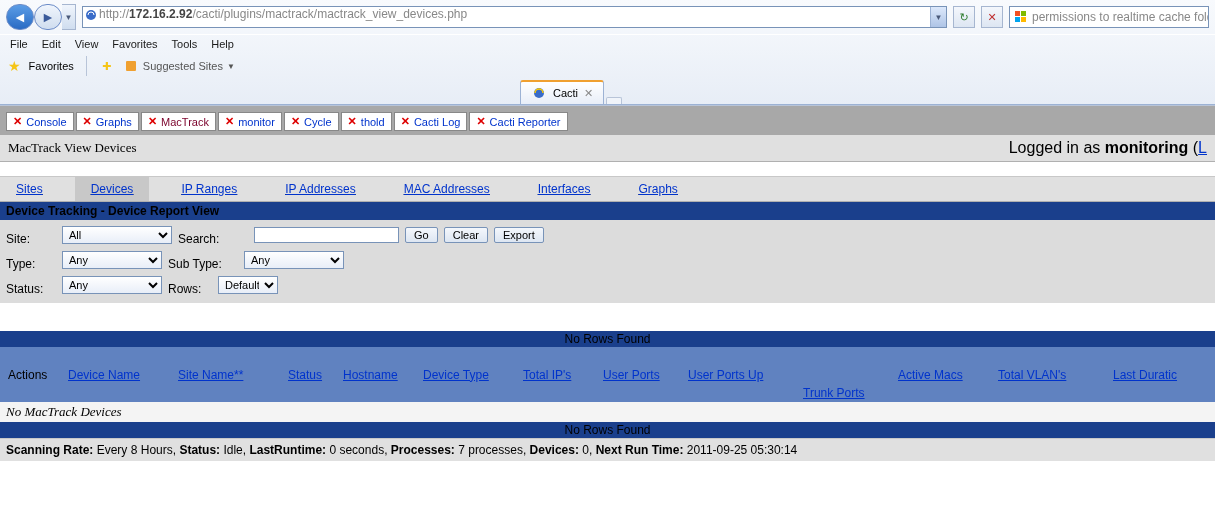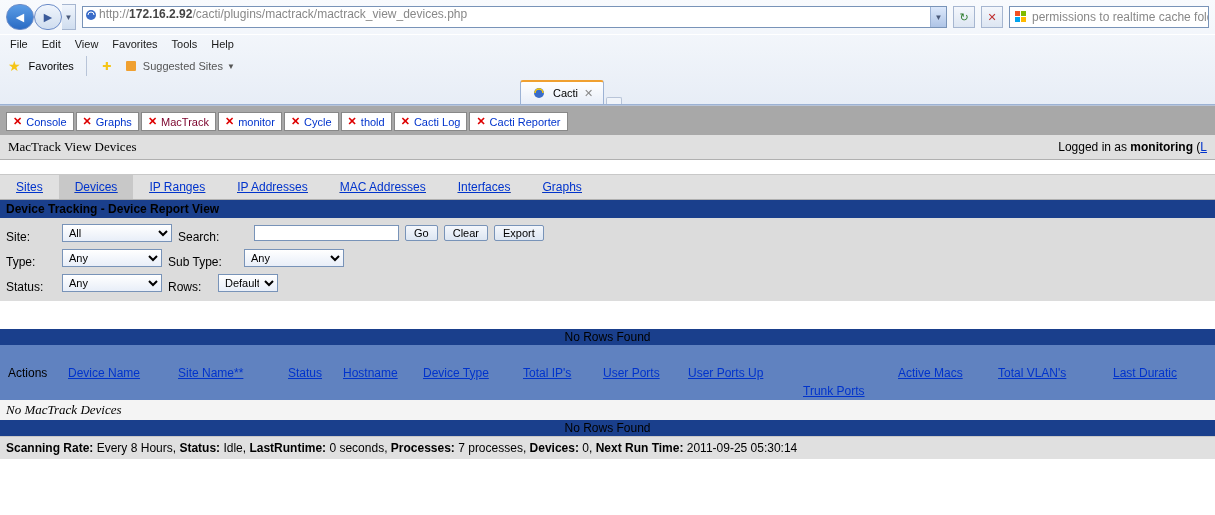--- a/index.html
+++ b/index.html
@@ -158,28 +158,28 @@
 .ctab.sel a { color: #7a002a; }
 
 .pghead {
   display:flex; justify-content:space-between; align-items:center;
   padding: 4px 8px;
   background: #e0e0e0;
   border-bottom: 1px solid #b0b0b0;
   font-size: 13px;
 }
 .pghead .left { font-family: 'Times New Roman', serif; }
-.pghead .right { font-size: 12px; }
+.pghead .right { font-size: 16px; }
 .pghead .right b { font-weight: bold; }
 .pghead .right a { color: #0033cc; text-decoration: underline; }
 
 .spacer-white { height: 14px; background: #fff; }
 
 .subnav {
-  display:flex; gap: 0;
+  display:flex; gap: 16px;
   background: #e0e0e0;
   border-top: 1px solid #c8c8c8;
   border-bottom: 1px solid #b0b0b0;
   text-decoration: underline;
 }
 .subnav a {
   padding: 5px 16px;
   color: #0033cc;
   text-decoration: underline;
   font-size: 12px;

